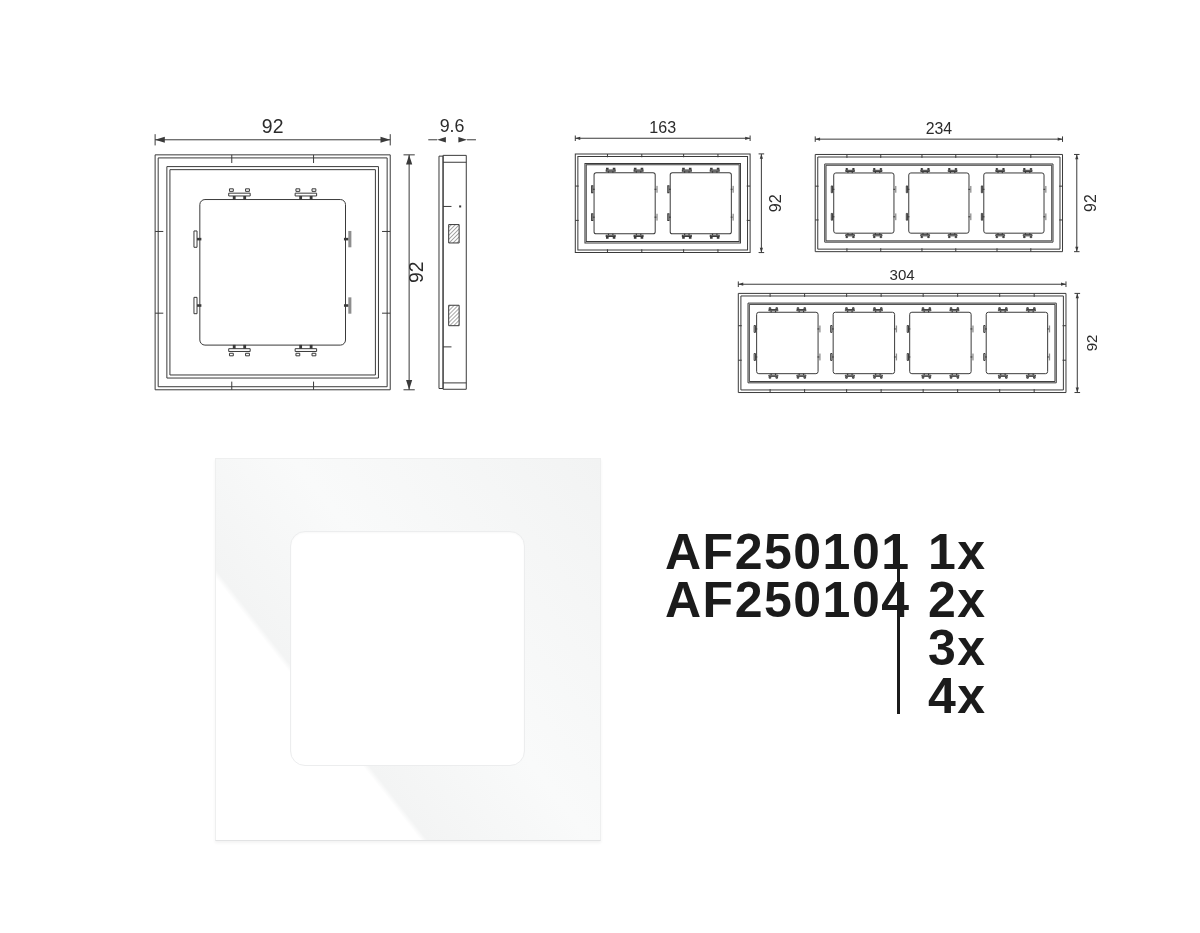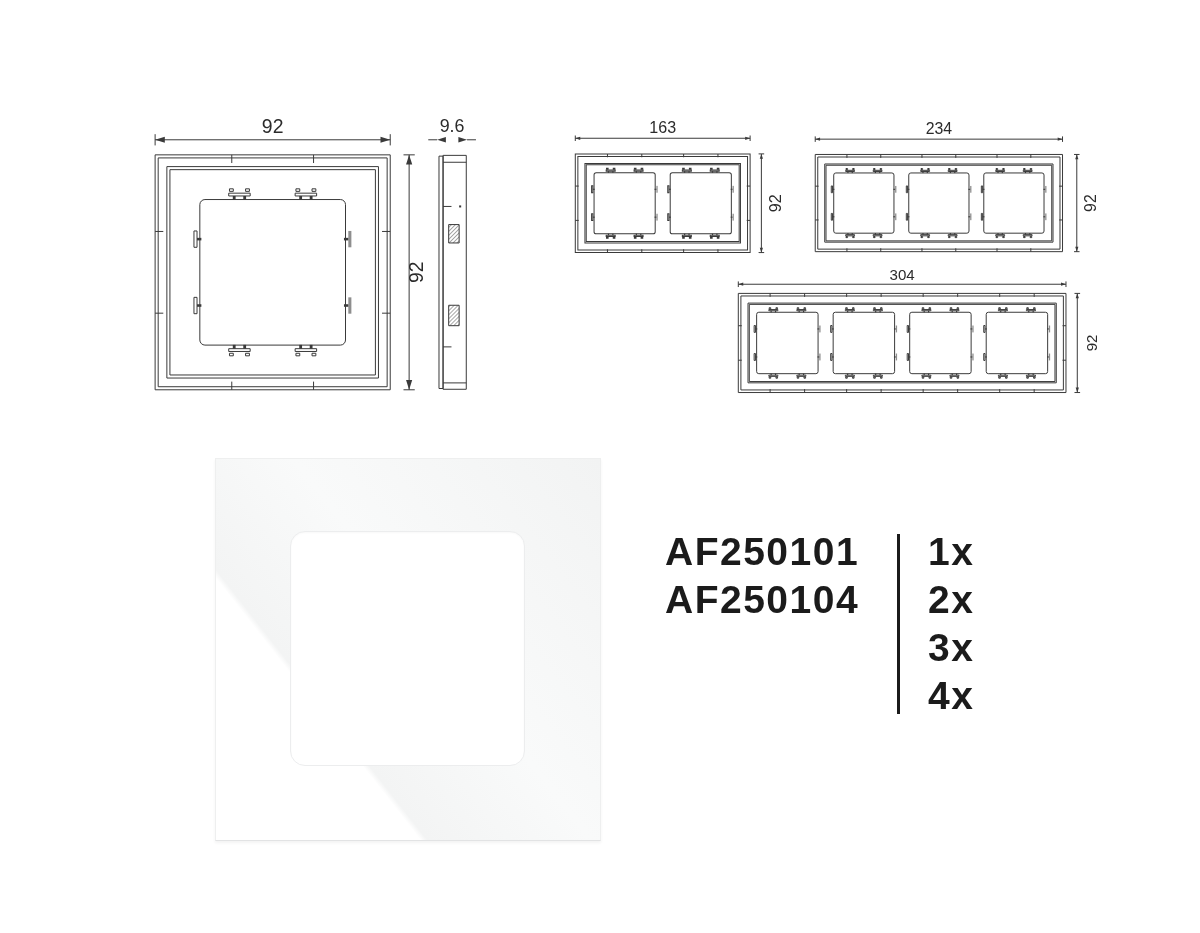--- a/index.html
+++ b/index.html
@@ -24,21 +24,21 @@
   }
   .photo-opening{
     position:absolute;left:74px;top:72px;width:235px;height:235px;
     background:#ffffff;border:1px solid #ecedee;border-radius:15px;
     box-shadow:inset 0 1px 2px rgba(0,0,0,0.03);
     box-sizing:border-box;
   }
   
   .codes{
     position:absolute;left:665px;top:528px;display:flex;
-    color:#1b1b1b;font-weight:700;font-size:39px;letter-spacing:1.5px;
+    color:#1b1b1b;font-weight:700;font-size:50px;letter-spacing:1.5px;
   }
   .codes-list{width:232px;}
   .code-row,.qty-row{height:48px;line-height:48px;white-space:nowrap;}
   .codes-divider{width:3px;background:#1b1b1b;margin:6px 0;}
   .qty-list{padding-left:28px;}
 </style>
 </head>
 <body>
 
 <div class="canvas">

